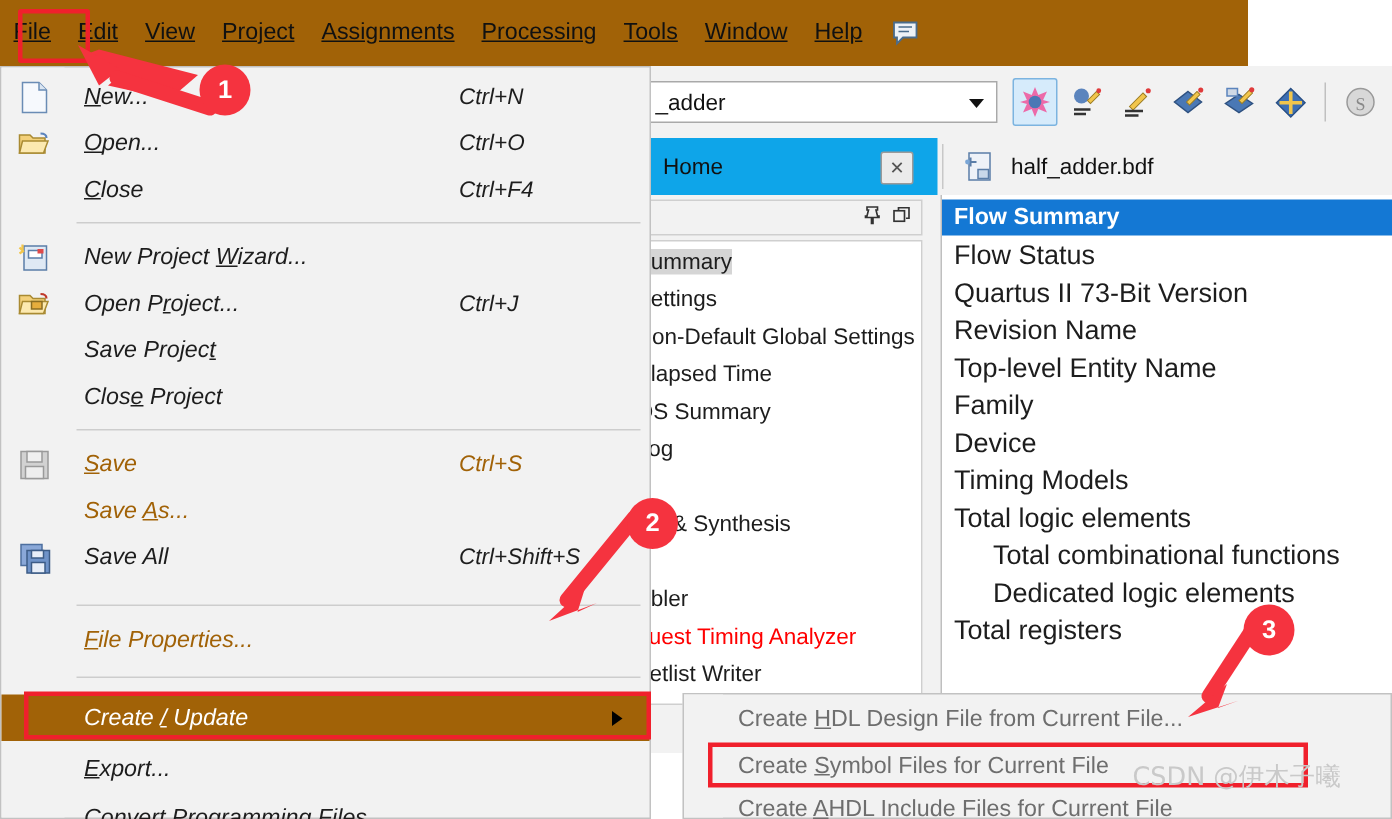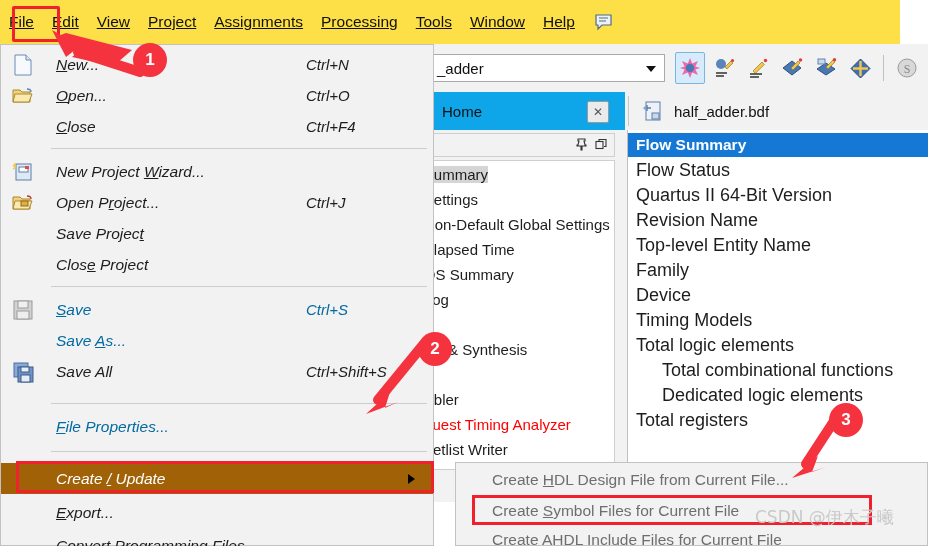--- a/index.html
+++ b/index.html
@@ -10,22 +10,22 @@
     font-size:15px;
     color:#1d1d1d;
     overflow:hidden;
     position:relative;
     -webkit-font-smoothing:antialiased;
   }
   .app{position:absolute;inset:0;}
 
   
   .menubar{
-    position:absolute;left:0;top:0;width:900px;height:44px;
-    background:#fde047;
+    position:absolute;left:0;top:0;width:832px;height:44px;
+    background:#a16207;
     display:flex;align-items:center;
   }
   .menubar-item{
     padding:4px 9px;
     font-size:15.5px;
     color:#111;
     white-space:nowrap;
     cursor:default;
   }
   .menubar-item u{text-decoration:underline;}
@@ -132,21 +132,21 @@
   .fm-item{
     position:absolute;left:0;width:432px;height:31px;
     display:flex;align-items:center;
     font-size:15.5px;color:#1d1d1d;
     cursor:default;
     font-style:italic;
   }
   .fm-item .ic{position:absolute;left:10px;top:4px;width:24px;height:24px;display:flex;align-items:center;justify-content:center;}
   .fm-item .lbl{position:absolute;left:55px;white-space:nowrap;}
   .fm-item .acc{position:absolute;left:305px;white-space:nowrap;font-size:15px;}
-  .fm-item.dis .lbl,.fm-item.dis .acc{color:#0369a1;}
+  .fm-item.dis .lbl,.fm-item.dis .acc{color:#a16207;}
   .fm-item.hl{background:#a16207;color:#ffffff;}
   .fm-item .sub-arrow{
     position:absolute;right:18px;top:11px;
     width:0;height:0;border-top:5px solid transparent;border-bottom:5px solid transparent;
     border-left:7px solid #000;
   }
   .fm-item.hl .sub-arrow{border-left-color:#000;}
   .fm-sep{position:absolute;left:50px;width:376px;height:1px;background:#cdcdcd;}
   u.mn{text-decoration:underline;}
 
@@ -318,21 +318,21 @@
       <div class="tree-row red" style="top:255px;">TimeQuest Timing Analyzer</div>
       <div class="tree-row" style="top:280px;">EDA Netlist Writer</div>
     </div>
   </div>
 
   <div class="fs-outer">
     <div class="fs-gut"></div>
     <div class="fs-head">Flow Summary</div>
     <div class="fs-rows">
       <div class="fs-row">Flow Status</div>
-      <div class="fs-row">Quartus II 64-Bit Version</div>
+      <div class="fs-row">Quartus II 73-Bit Version</div>
       <div class="fs-row">Revision Name</div>
       <div class="fs-row">Top-level Entity Name</div>
       <div class="fs-row">Family</div>
       <div class="fs-row">Device</div>
       <div class="fs-row">Timing Models</div>
       <div class="fs-row">Total logic elements</div>
       <div class="fs-row ind">Total combinational functions</div>
       <div class="fs-row ind">Dedicated logic elements</div>
       <div class="fs-row">Total registers</div>
     </div>

